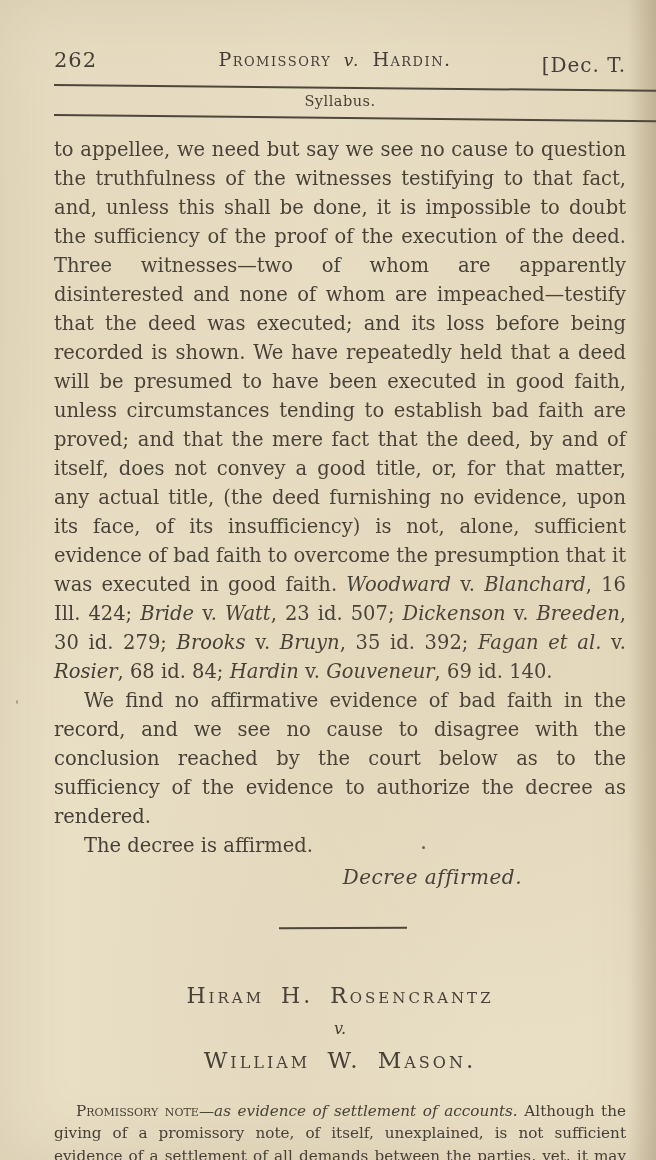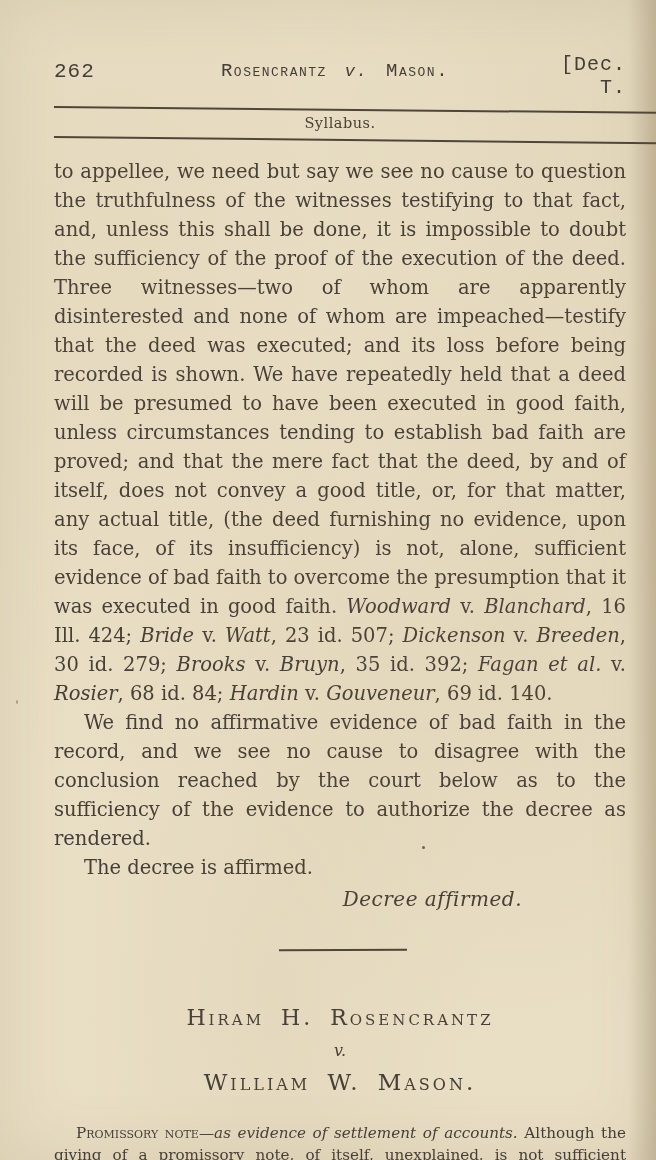--- a/index.html
+++ b/index.html
@@ -26,23 +26,22 @@
       radial-gradient(ellipse at 78% 55%, rgba(160,130,82,.09), transparent 46%),
       radial-gradient(ellipse at 42% 86%, rgba(150,122,72,.06), transparent 40%),
       radial-gradient(ellipse at 90% 12%, rgba(150,122,72,.07), transparent 35%);
   }
   .gutter-shadow{
     position:absolute;top:0;right:0;bottom:0;width:28px;pointer-events:none;
     background:linear-gradient(to right, rgba(101,80,45,0), rgba(101,80,45,.24));
   }
   .running-head{
     position:relative;
-    display:flex;align-items:center;
+    display:flex;align-items:flex-start;
     font-size:20px;
-    font-family:Liberation Mono, monospace;
   }
   .pagenum{width:90px;font-size:21px;letter-spacing:1px;}
   .rtitle{flex:1;text-align:center;font-variant:small-caps;font-size:19px;letter-spacing:1.5px;word-spacing:5px;}
   .term{width:100px;text-align:right;position:relative;top:5px;letter-spacing:1px;}
   .rule{height:2px;background:var(--rule);margin-right:-30px;transform-origin:left center;}
   .rule-1{margin-top:12px;transform:rotate(.55deg);}
   .rule-2{margin-top:5px;transform:rotate(.6deg);}
   .syllabus-label{margin-top:7px;text-align:center;font-size:14.5px;letter-spacing:.5px;}
   .body-text{margin-top:19px;font-size:19.5px;line-height:29px;text-align:justify;}
   .para{margin:0;text-indent:30px;}
@@ -62,21 +61,21 @@
   .s2{width:2px;height:4px;left:16px;top:700px;opacity:.5;}
 </style>
 </head>
 <body>
 
 <div class="page">
   <div class="paper-texture"></div>
 
   <header class="running-head">
     <span class="pagenum">262</span>
-    <span class="rtitle"><span>Rosencrantz</span> <span class="it" style="font-variant:normal;font-size:17px;">v.</span> <span>Mason.</span></span>
+    <span class="rtitle"><span>Promissory</span> <span class="it" style="font-variant:normal;font-size:17px;">v.</span> <span>Hardin.</span></span>
     <span class="term">[Dec. T.</span>
   </header>
 
   <div class="rule rule-1"></div>
   <div class="syllabus-label">Syllabus.</div>
   <div class="rule rule-2"></div>
 
   <main class="body-text">
     <p class="para no-indent"><span>to appellee, we need but say we see no cause to question the truthfulness of the witnesses testifying to that fact, and, unless this shall be done, it is impossible to doubt the sufficiency of the proof of the execution of the deed.  Three witnesses—two of whom are apparently disinterested and none of whom are impeached—testify that the deed was executed; and its loss before being recorded is shown.  We have repeatedly held that a deed will be presumed to have been executed in good faith, unless circumstances tending to establish bad faith are proved; and that the mere fact that the deed, by and of itself, does not convey a good title, or, for that matter, any actual title, (the deed furnishing no evidence, upon its face, of its insufficiency) is not, alone, sufficient evidence of bad faith to overcome the presumption that it was executed in good faith. </span><span class="it">Woodward</span><span> v. </span><span class="it">Blanchard</span><span>, 16 Ill. 424; </span><span class="it">Bride</span><span> v. </span><span class="it">Watt</span><span>, 23 id. 507; </span><span class="it">Dickenson</span><span> v. </span><span class="it">Breeden</span><span>, 30 id. 279; </span><span class="it">Brooks</span><span> v. </span><span class="it">Bruyn</span><span>, 35 id. 392; </span><span class="it">Fagan et al.</span><span> v. </span><span class="it">Rosier</span><span>, 68 id. 84; </span><span class="it">Hardin</span><span> v. </span><span class="it">Gouveneur</span><span>, 69 id. 140.</span></p>
     <p class="para">We find no affirmative evidence of bad faith in the record, and we see no cause to disagree with the conclusion reached by the court below as to the sufficiency of the evidence to authorize the decree as rendered.</p>

